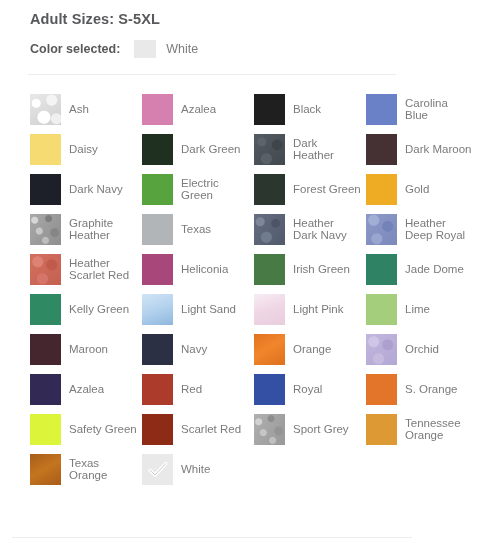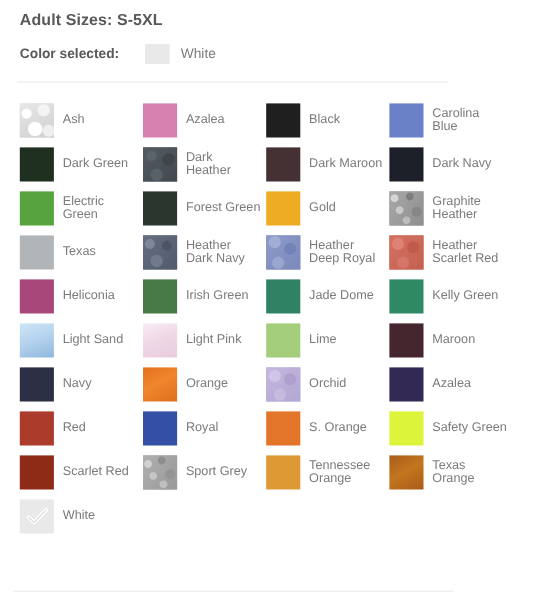--- a/index.html
+++ b/index.html
@@ -12,21 +12,21 @@
     width: 496px;
     height: 543px;
     font-family: "Liberation Sans", sans-serif;
     color: #6a6a6a;
     overflow: hidden;
   }
   .panel {
     width: 424px;
     height: 543px;
     position: relative;
-    padding: 0 14px;
+    padding: 0 26px;
   }
   .size-title {
     font-size: 14.5px;
     font-weight: bold;
     color: #58595b;
     letter-spacing: 0.1px;
     padding: 8px 4px 0 4px;
     margin: 0;
     height: 28px;
     line-height: 22px;
@@ -35,21 +35,21 @@
     display: flex;
     align-items: center;
     height: 30px;
     padding: 0 4px;
     margin-top: 6px;
   }
   .selected-label {
     font-size: 12.5px;
     font-weight: bold;
     color: #58595b;
-    margin-right: 24px;
+    margin-right: 14px;
   }
   .selected-chip {
     width: 22px;
     height: 18px;
     background: #e9e9e9;
     display: inline-block;
     margin-right: 10px;
     border: 1px solid #e9e9e9;
   }
   .selected-name {
@@ -130,20 +130,24 @@
       </div>
       <div class="swatch-cell">
         <div class="swatch-box" style="background:#1f1f1f;"></div>
         <div class="swatch-label">Black</div>
       </div>
       <div class="swatch-cell">
         <div class="swatch-box" style="background:#6a81c8;"></div>
         <div class="swatch-label">Carolina Blue</div>
       </div>
       <div class="swatch-cell">
+        <div class="swatch-box" style="background:#f5db72;"></div>
+        <div class="swatch-label">Daisy</div>
+      </div>
+      <div class="swatch-cell">
         <div class="swatch-box" style="background:#1f3020;"></div>
         <div class="swatch-label">Dark Green</div>
       </div>
       <div class="swatch-cell">
         <div class="swatch-box" style="background:#4b5258;background-image:radial-gradient(circle at 25% 25%, #5c646b 0 4px, transparent 5px),radial-gradient(circle at 75% 35%, #3f464b 0 5px, transparent 6px),radial-gradient(circle at 40% 80%, #596168 0 5px, transparent 6px),linear-gradient(140deg,#545c63,#41484e);"></div>
         <div class="swatch-label">Dark Heather</div>
       </div>
       <div class="swatch-cell">
         <div class="swatch-box" style="background:#453033;"></div>
         <div class="swatch-label">Dark Maroon</div>

